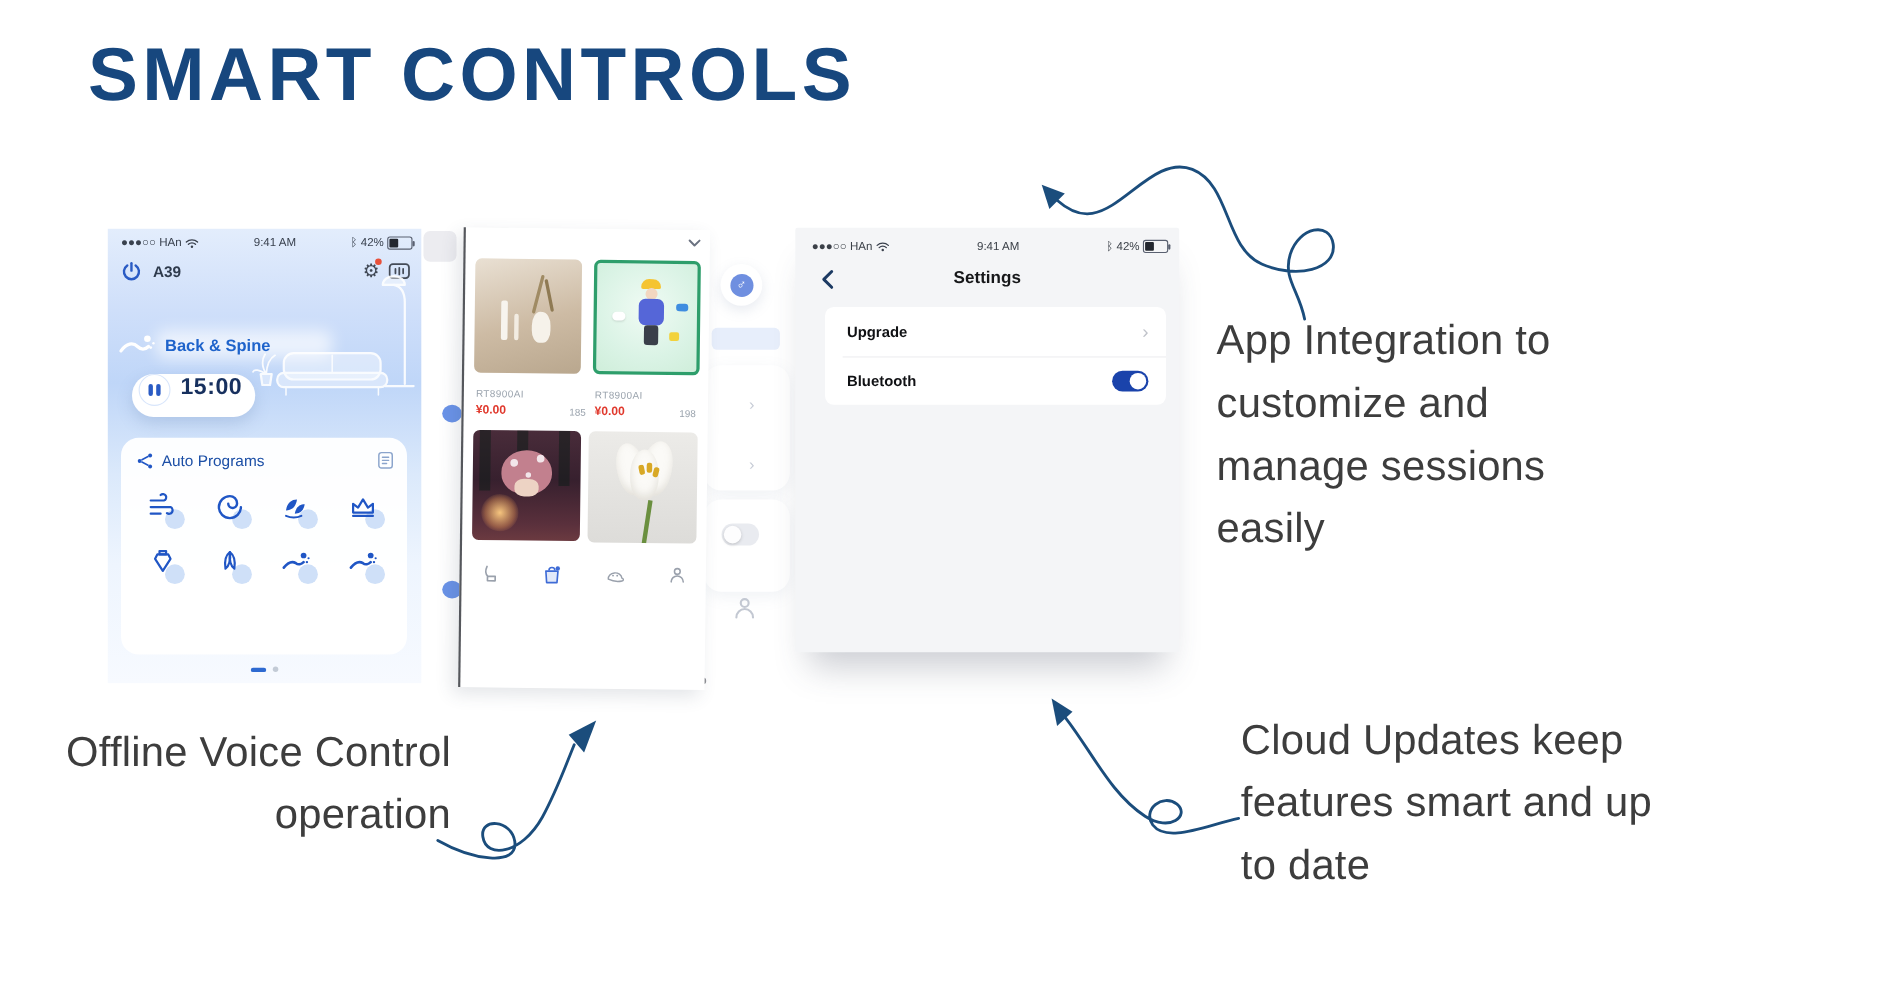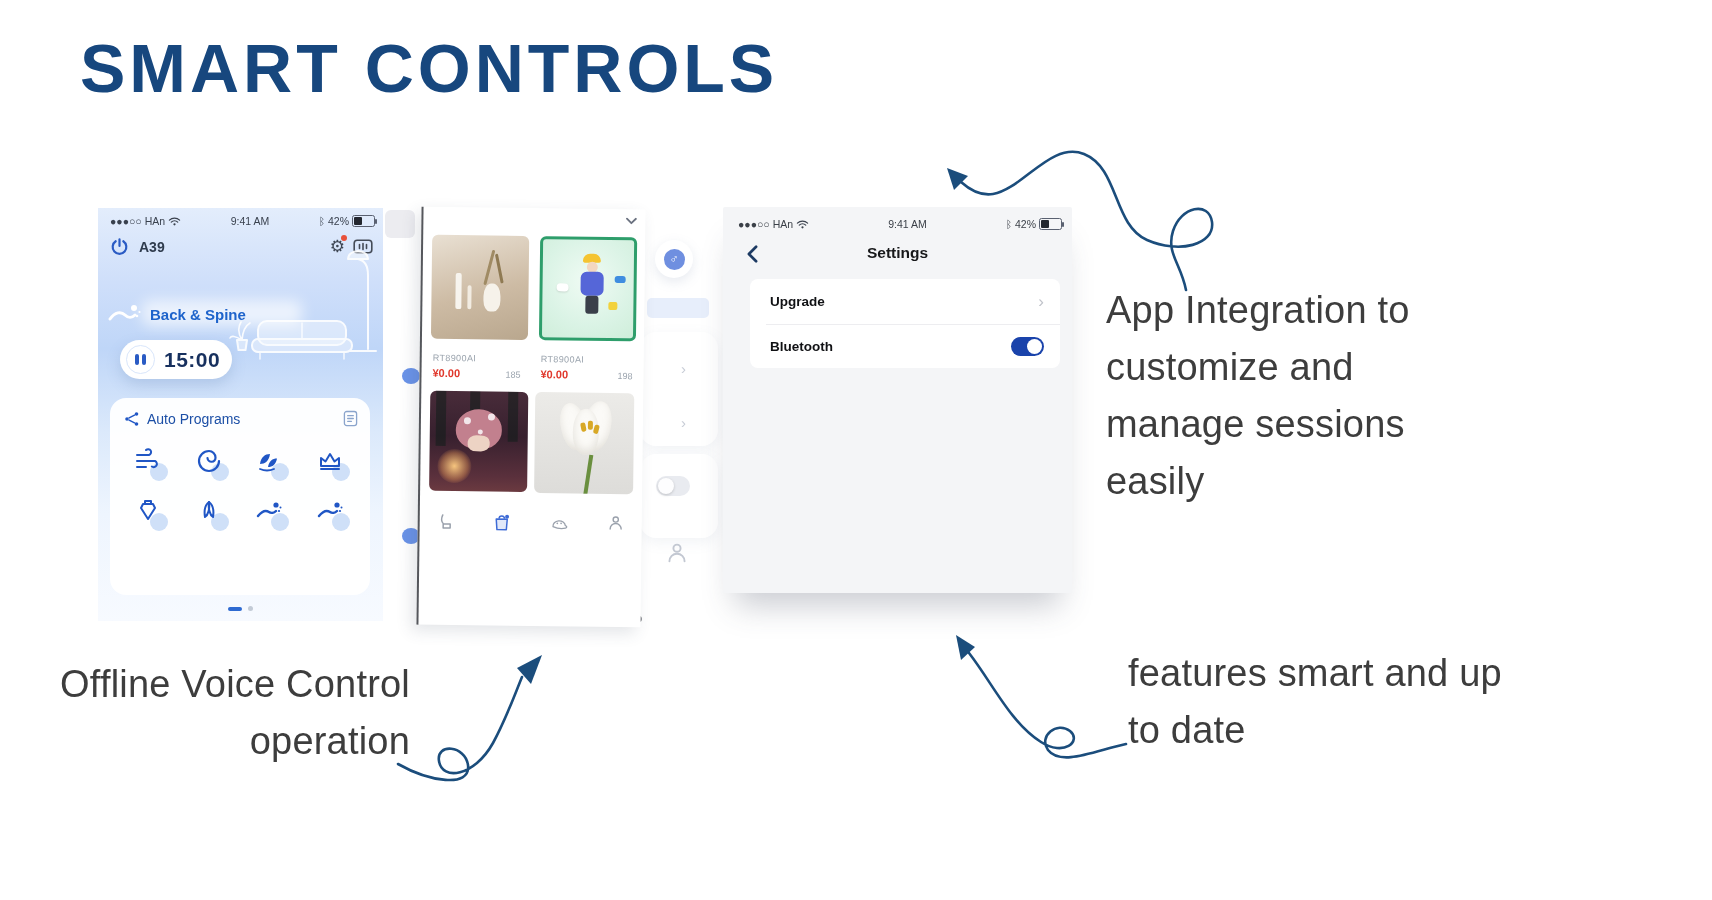--- a/index.html
+++ b/index.html
@@ -22,21 +22,21 @@
   #p1devrow{position:absolute;left:12px;right:10px;top:28px;display:flex;align-items:center;}
   #p1devid{margin-left:10px;font-size:14px;font-weight:600;color:#2f3b4d;}
   #p1devrow .spacer{flex:1;}
   .gearwrap{position:relative;font-size:17px;color:#3f4754;margin-right:8px;}
   .reddot{position:absolute;right:-2px;top:-1px;width:6px;height:6px;border-radius:50%;background:#e8503a;}
   #p1scene{position:absolute;left:130px;top:35px;opacity:.9;}
   #p1program{position:absolute;left:10px;top:92px;display:flex;align-items:center;height:28px;}
   #p1program .glow{position:absolute;left:34px;top:0;width:160px;height:26px;background:rgba(255,255,255,.65);filter:blur(7px);border-radius:8px;}
   #p1progname{position:relative;margin-left:8px;font-size:15px;font-weight:700;color:#1e63cb;}
   #p1timer{position:absolute;left:22px;top:132px;width:112px;height:39px;border-radius:20px;background:#fff;
-           box-shadow:0 6px 14px rgba(100,130,180,.25);display:flex;align-items:center;}
+           box-shadow:0 6px 14px rgba(100,130,180,.25);display:flex;}
   .pausebtn{margin-left:6px;width:27px;height:27px;border-radius:50%;background:#fff;border:1.5px solid #d9e6fb;
             display:flex;align-items:center;justify-content:center;gap:3.5px;}
   .pausebtn i{width:3.5px;height:11px;background:#2a5bc4;border-radius:2px;}
   #p1time{margin-left:9px;font-size:21px;font-weight:700;color:#17305e;letter-spacing:.5px;}
   #p1card{position:absolute;left:12px;top:190px;width:260px;height:197px;background:rgba(255,255,255,.95);border-radius:16px;}
   #p1cardhead{display:flex;align-items:center;padding:12px 12px 0 14px;}
   #p1sectitle{margin-left:7px;font-size:14px;font-weight:400;color:#1c4fa6;flex:1;}
   .p1grid-row{display:flex;justify-content:space-between;padding:0 24px;margin-top:20px;}
   .picon{position:relative;width:30px;height:30px;}
   .picon:after{content:"";position:absolute;right:-4px;bottom:-4px;width:18px;height:18px;border-radius:50%;
@@ -135,20 +135,21 @@
     <div>App Integration to</div>
     <div>customize and</div>
     <div>manage sessions</div>
     <div>easily</div>
   </div>
   <div class="annot" style="left:58px;top:656px;width:352px;text-align:right;">
     <div>Offline Voice Control</div>
     <div>operation</div>
   </div>
   <div class="annot" style="left:1128px;top:645px;">
+    <div>Cloud Updates keep</div>
     <div>features smart and up</div>
     <div>to date</div>
   </div>
 
   <div id="phone1">
     <div class="statusbar">
       <span class="st-grp">
         <span>●●●○○</span>
         <span>HAn</span>
         <svg width="13" height="10" viewBox="0 0 14 10">
@@ -338,21 +339,21 @@
           <div class="legs"></div>
         <div class="d1"></div>
           <div class="d2"></div>
           <div class="d3"></div>
       </div>
 
       <span class="pname" style="left:11px;">RT8900AI</span>
       <span class="pname" style="left:119px;">RT8900AI</span>
       <span class="pprice" style="left:11px;">¥0.00</span>
       <span class="pprice" style="left:119px;">¥0.00</span>
-      <span class="pcount" style="left:84px;">185</span>
+      <span class="pcount" style="left:96px;">185</span>
       <span class="pcount" style="left:196px;">198</span>
 
       <div class="tile" id="img1">
         <div class="tree" style="left:6px;"></div>
           <div class="tree" style="left:40px;height:40px;"></div>
           <div class="tree" style="left:78px;height:50px;"></div>
         <div class="glow"></div>
         <div class="helmet"></div>
         <div class="spot" style="left:34px;top:26px;"></div>
           <div class="spot" style="left:58px;top:22px;"></div>

